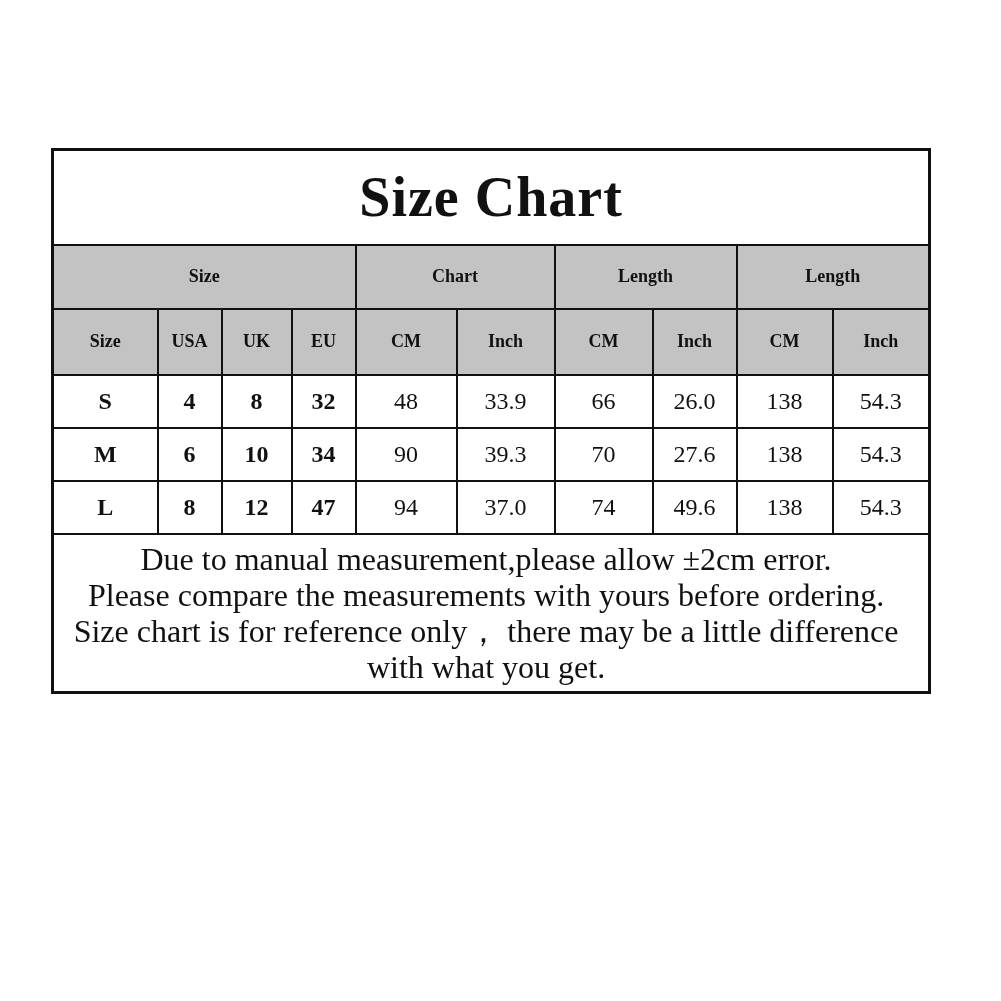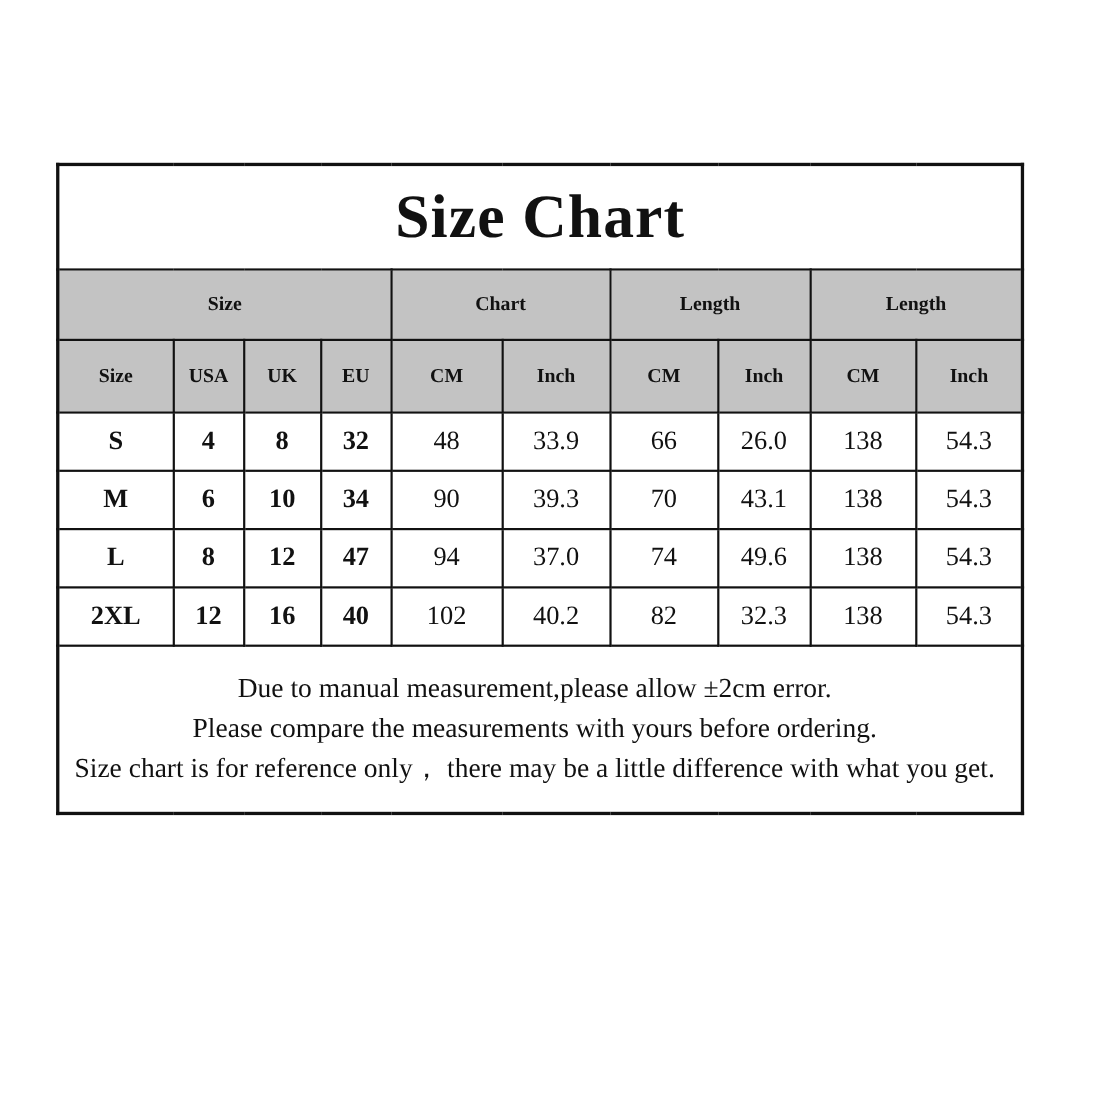--- a/index.html
+++ b/index.html
@@ -41,21 +41,21 @@
     margin-left:22px;
   }
   tr.group-row td{height:64px;}
   tr.subhdr-row td{height:66px;}
   tr.data-row td{height:53px;font-size:24px;}
   tr.data-row td.b{font-weight:bold;}
   td.notes-cell{
     height:153px;
     text-align:left;
     vertical-align:top;
-    font-size:25px;
+    font-size:32px;
     line-height:36px;
     padding:6px 10px 6px 0;
     background:#ffffff;
   }
 </style>
 </head>
 <body>
 
 <div class="chart-wrap">
   <table class="size-table">
@@ -106,48 +106,36 @@
         <td>54.3</td>
       </tr>
       <tr class="data-row">
         <td class="b">M</td>
         <td class="b">6</td>
         <td class="b">10</td>
         <td class="b">34</td>
         <td>90</td>
         <td>39.3</td>
         <td>70</td>
-        <td>43.1</td>
+        <td>27.6</td>
         <td>138</td>
         <td>54.3</td>
       </tr>
       <tr class="data-row">
         <td class="b">L</td>
         <td class="b">8</td>
         <td class="b">12</td>
         <td class="b">47</td>
         <td>94</td>
         <td>37.0</td>
         <td>74</td>
         <td>49.6</td>
         <td>138</td>
         <td>54.3</td>
       </tr>
-      <tr class="data-row">
-        <td class="b">2XL</td>
-        <td class="b">12</td>
-        <td class="b">16</td>
-        <td class="b">40</td>
-        <td>102</td>
-        <td>40.2</td>
-        <td>82</td>
-        <td>32.3</td>
-        <td>138</td>
-        <td>54.3</td>
-      </tr>
       <tr>
         <td class="notes-cell" colspan="10">
           <div>Due to manual measurement,please allow ±2cm error.</div>
           <div>Please compare the measurements with yours before ordering.</div>
           <div>Size chart is for reference only， there may be a little difference with what you get.</div>
         </td>
       </tr>
     </tbody>
   </table>
 </div>

